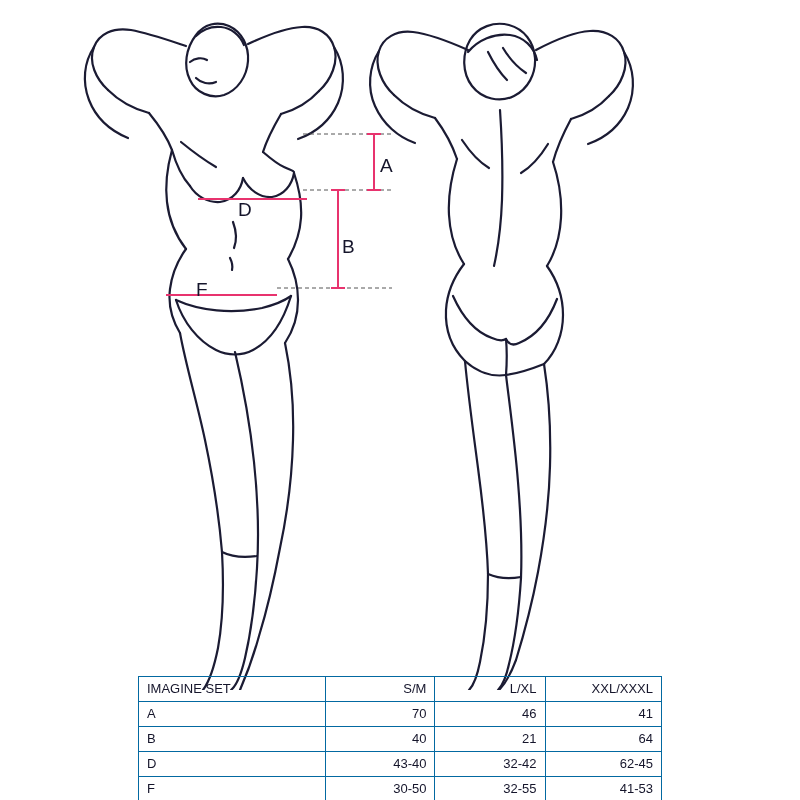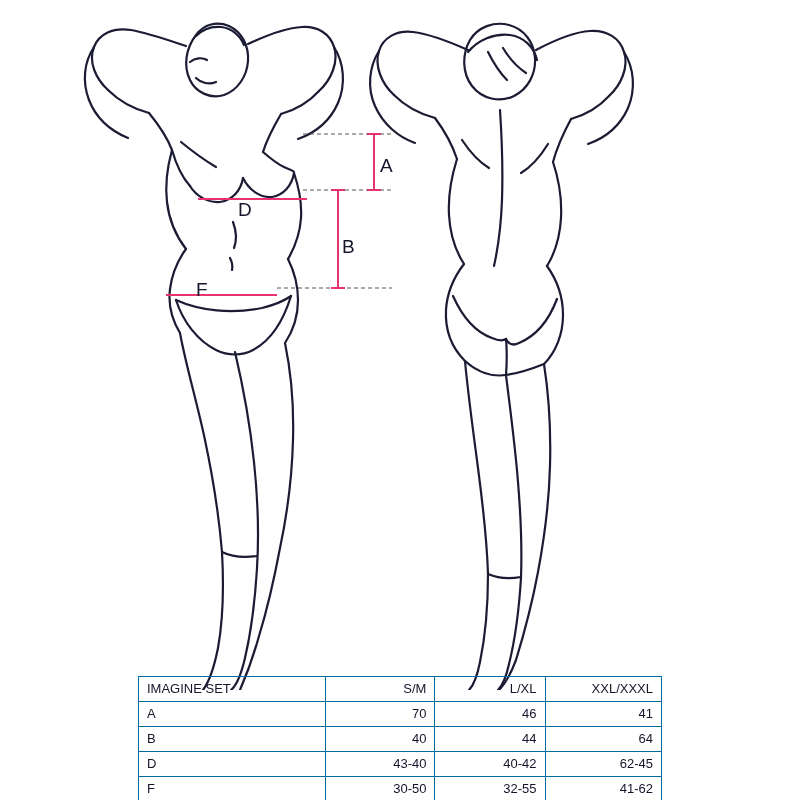--- a/index.html
+++ b/index.html
@@ -207,29 +207,29 @@
     </tr>
     <tr>
       <td class="label-col">A</td>
       <td class="val-col">70</td>
       <td class="val-col">46</td>
       <td class="val-col">41</td>
     </tr>
     <tr>
       <td class="label-col">B</td>
       <td class="val-col">40</td>
-      <td class="val-col">44</td>
+      <td class="val-col">21</td>
       <td class="val-col">64</td>
     </tr>
     <tr>
       <td class="label-col">D</td>
       <td class="val-col">43-40</td>
-      <td class="val-col">40-42</td>
+      <td class="val-col">32-42</td>
       <td class="val-col">62-45</td>
     </tr>
     <tr>
       <td class="label-col">F</td>
       <td class="val-col">30-50</td>
       <td class="val-col">32-55</td>
-      <td class="val-col">41-62</td>
+      <td class="val-col">41-53</td>
     </tr>
   </tbody>
 </table>
 
 </body></html>

